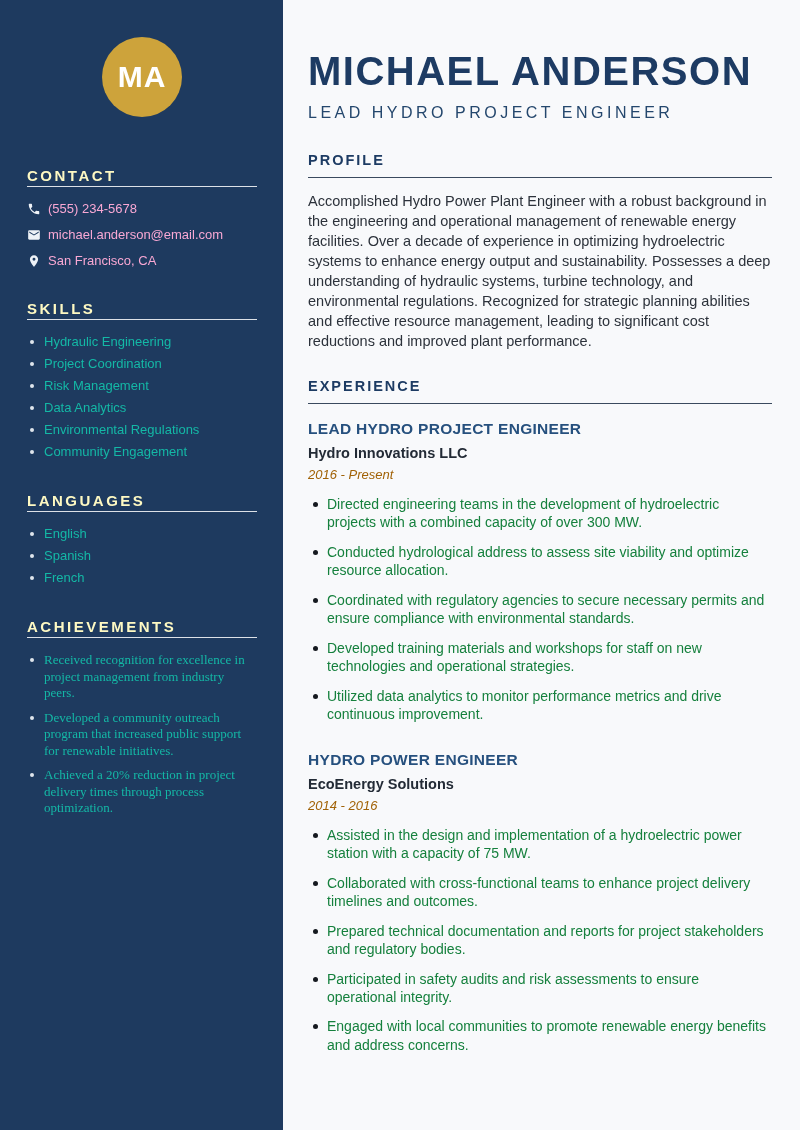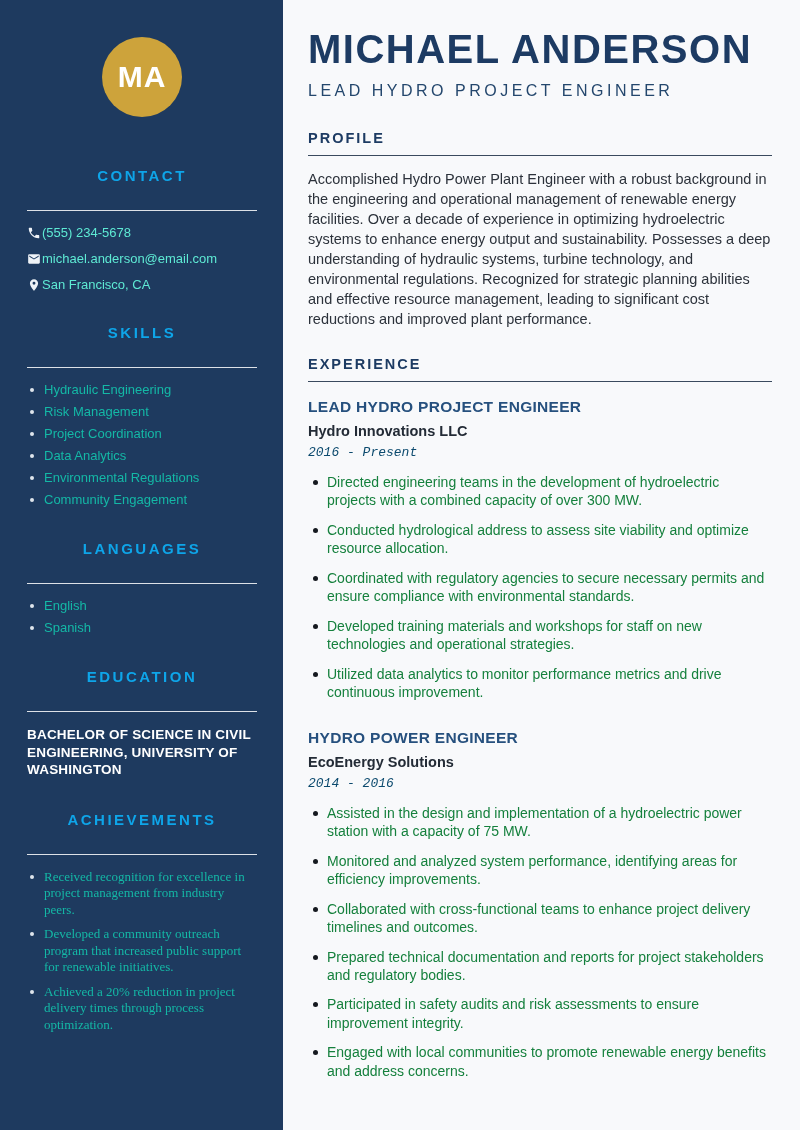--- a/index.html
+++ b/index.html
@@ -21,28 +21,27 @@
     width: 80px; height: 80px; border-radius: 50%;
     background: #cda33b; margin: 37px auto 0 auto;
     display: flex; align-items: center; justify-content: center;
   }
   .avatar span {
     color: #ffffff; font-size: 30px; font-weight: 700; letter-spacing: 1px;
   }
   .side-section { margin-top: 32px; }
   .side-section.contact { margin-top: 50px; }
   .side-section h2 {
-    font-size: 15px; font-weight: 700; letter-spacing: 2.5px; color: #0ea5e9;
-    padding-bottom: 26px; border-bottom: 1px solid rgba(255,255,255,0.85);
+    font-size: 15px; font-weight: 700; letter-spacing: 2.5px; color: #fef9c3;
+    padding-bottom: 2px; border-bottom: 1px solid rgba(255,255,255,0.85);
     margin-bottom: 14px;
-    text-align: center;
   }
   .contact-row {
-    display: flex; align-items: center; gap: 1px;
-    font-size: 13px; margin-bottom: 11px; color: #5eead4;
+    display: flex; align-items: center; gap: 7px;
+    font-size: 13px; margin-bottom: 11px; color: #f9a8d4;
   }
   .contact-row svg { flex: 0 0 auto; display: block; }
   .side-list { list-style: none; }
   .side-list li {
     position: relative; padding-left: 17px;
     font-size: 13px; line-height: 16px; margin-bottom: 6px; color: #14b8a6;
   }
   .side-list li::before {
     content: ""; position: absolute; left: 3px; top: 6px;
     width: 4px; height: 4px; border-radius: 50%; background: #dfe5ec;
@@ -50,21 +49,21 @@
   .side-list.spaced li { margin-bottom: 8px; line-height: 16.5px; font-family: Liberation Serif, serif; }
   .degree {
     font-size: 13.5px; font-weight: 700; line-height: 17.5px;
     letter-spacing: 0.2px; color: #ffffff; text-transform: uppercase;
   }
 
   
   .main {
     flex: 1; height: 100%;
     background: #f8f9fb;
-    padding: 29px 28px 0 25px;
+    padding: 51px 28px 0 25px;
   }
   .name {
     font-size: 40px; font-weight: 700; letter-spacing: 1.5px;
     color: #1d3b63; line-height: 1;
   }
   .subtitle {
     margin-top: 13px; font-size: 16px; font-weight: 500;
     letter-spacing: 3.5px; color: #24476d;
   }
   .main-section h2 {
@@ -75,21 +74,21 @@
   .main-section.experience { margin-top: 27px; }
   .profile-text {
     margin-top: 13px; font-size: 14.5px; line-height: 1.38; color: #2c323b;
   }
   .job { margin-top: 16px; }
   .job + .job { margin-top: 27px; }
   .job-title {
     font-size: 15.5px; font-weight: 700; color: #26507e; letter-spacing: 0.3px;
   }
   .company { margin-top: 7px; font-size: 14.5px; font-weight: 700; color: #232b36; }
-  .dates { margin-top: 6px; font-size: 13px; font-style: italic; color: #0c4a6e; font-family: Liberation Mono, monospace; }
+  .dates { margin-top: 6px; font-size: 13px; font-style: italic; color: #a16207; }
   .job-bullets { list-style: none; margin-top: 13px; }
   .job-bullets li {
     position: relative; padding-left: 19px;
     font-size: 14px; line-height: 1.32; color: #15803d; margin-bottom: 11px;
   }
   .job-bullets li::before {
     content: ""; position: absolute; left: 5px; top: 7px;
     width: 5px; height: 5px; border-radius: 50%; background: #15191f;
   }
 </style>
@@ -123,40 +122,37 @@
             <path d="M12 2C8.13 2 5 5.13 5 9c0 5.25 7 13 7 13s7-7.75 7-13c0-3.87-3.13-7-7-7zm0 9.5a2.5 2.5 0 1 1 0-5 2.5 2.5 0 0 1 0 5z"></path>
           </svg>
         <span>San Francisco, CA</span>
       </div>
     </section>
 
     <section class="side-section">
       <h2>SKILLS</h2>
       <ul class="side-list">
         <li>Hydraulic Engineering</li>
+        <li>Project Coordination</li>
         <li>Risk Management</li>
-        <li>Project Coordination</li>
         <li>Data Analytics</li>
         <li>Environmental Regulations</li>
         <li>Community Engagement</li>
       </ul>
     </section>
 
     <section class="side-section">
       <h2>LANGUAGES</h2>
       <ul class="side-list">
         <li>English</li>
         <li>Spanish</li>
+        <li>French</li>
       </ul>
     </section>
 
-    <section class="side-section">
-      <h2>EDUCATION</h2>
-      <p class="degree">BACHELOR OF SCIENCE IN CIVIL ENGINEERING, UNIVERSITY OF WASHINGTON</p>
-    </section>
 
     <section class="side-section">
       <h2>ACHIEVEMENTS</h2>
       <ul class="side-list spaced">
         <li>Received recognition for excellence in project management from industry peers.</li>
         <li>Developed a community outreach program that increased public support for renewable initiatives.</li>
         <li>Achieved a 20% reduction in project delivery times through process optimization.</li>
       </ul>
     </section>
 
@@ -187,24 +183,23 @@
           <li>Utilized data analytics to monitor performance metrics and drive continuous improvement.</li>
         </ul>
       </div>
 
       <div class="job">
         <div class="job-title">HYDRO POWER ENGINEER</div>
         <div class="company">EcoEnergy Solutions</div>
         <div class="dates">2014 - 2016</div>
         <ul class="job-bullets">
           <li>Assisted in the design and implementation of a hydroelectric power station with a capacity of 75 MW.</li>
-          <li>Monitored and analyzed system performance, identifying areas for efficiency improvements.</li>
           <li>Collaborated with cross-functional teams to enhance project delivery timelines and outcomes.</li>
           <li>Prepared technical documentation and reports for project stakeholders and regulatory bodies.</li>
-          <li>Participated in safety audits and risk assessments to ensure improvement integrity.</li>
+          <li>Participated in safety audits and risk assessments to ensure operational integrity.</li>
           <li>Engaged with local communities to promote renewable energy benefits and address concerns.</li>
         </ul>
       </div>
 
     </section>
 
   </main>
 </div>
 
 </body></html>

